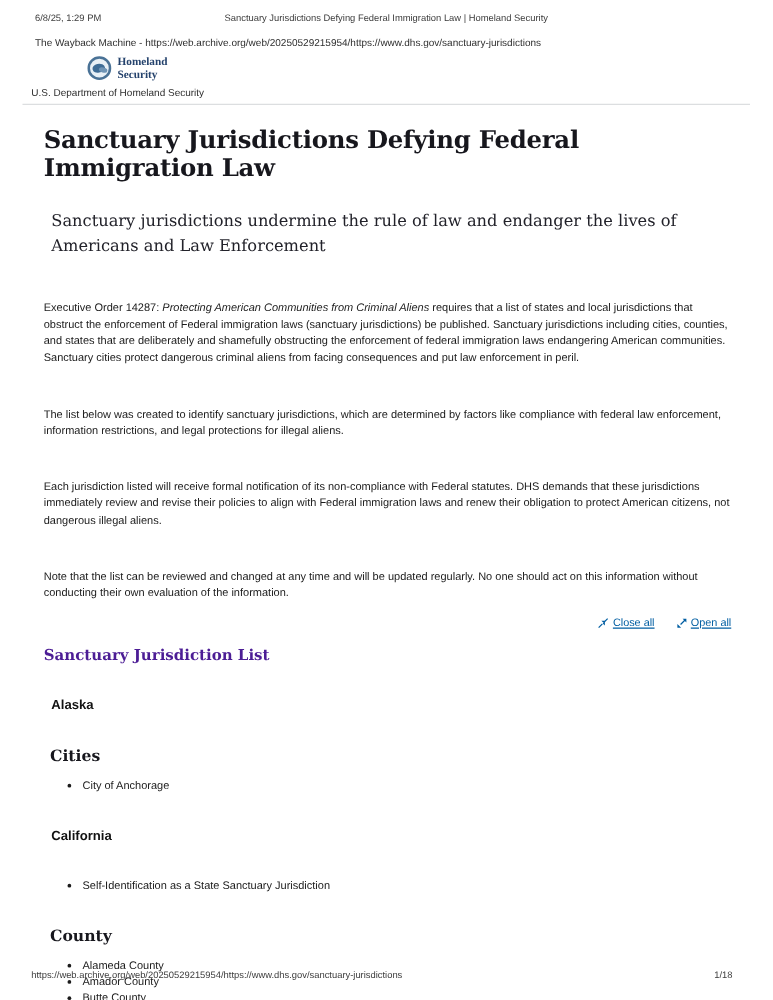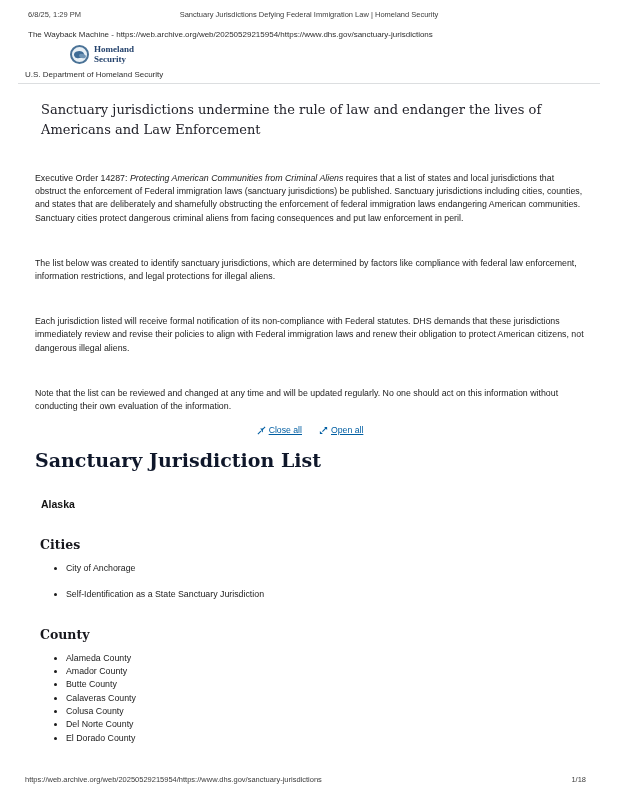--- a/index.html
+++ b/index.html
@@ -44,30 +44,30 @@
     letter-spacing: -0.2px; margin-bottom: 22px;
   }
   .subtitle {
     font-family: "DejaVu Serif", "Liberation Serif", serif;
     font-size: 13px; color: #22222a; text-align: left;
     line-height: 20px; margin: 0 6px 21px 6px;
   }
   .body-copy p { font-size: 8.8px; line-height: 13.2px; color: #1b1b1b; margin-bottom: 9.5px; margin-top: 32px; }
   .body-copy .em { font-style: italic; }
   
-  .accordion-controls { display: flex; justify-content: center; gap: 17px;
+  .accordion-controls { display: flex; justify-content: flex-end; gap: 17px;
     margin-top: 12px; margin-bottom: 14px; }
   .accordion-controls a { display: inline-flex; align-items: center; gap: 3px;
     color: #005ea2; font-size: 8.7px; text-decoration: none; cursor: pointer; }
   .accordion-controls a .lbl { text-decoration: underline; }
   .ctl-icon { width: 9px; height: 9px; display: inline-block; }
   
   h2.list-title {
     font-family: "DejaVu Serif", "Liberation Serif", serif;
-    font-size: 19px; font-weight: bold; color: #0f172a;
+    font-size: 12px; font-weight: bold; color: #4c1d95;
     margin-top: 6px; margin-bottom: 27px;
   }
   .state-heading { font-size: 10.5px; font-weight: bold; color: #121212;
     margin-left: 6px; margin-bottom: 27px; }
   .state-heading.gap-top { margin-top: 27px; }
   .group-heading { font-family: "DejaVu Serif", "Liberation Serif", serif;
     font-size: 12.5px; font-weight: bold; color: #17171d;
     margin-left: 5px; margin-top: 26px; margin-bottom: 10px; }
   ul.jur-list { list-style: disc; margin: 0 0 12px 0; padding-left: 31px; }
   ul.jur-list li { font-size: 8.8px; line-height: 13.3px; color: #1b1b1b; }
@@ -95,20 +95,21 @@
     <span class="wordmark">
       <span>Homeland</span><br>
       <span>Security</span>
     </span>
   </div>
 </div>
 <div class="dept-line">U.S. Department of Homeland Security</div>
 <div class="header-divider"></div>
 
 <div class="article">
+  <h1 class="page-title">Sanctuary Jurisdictions Defying Federal Immigration Law</h1>
   <div class="subtitle">Sanctuary jurisdictions undermine the rule of law and endanger the lives of Americans and Law Enforcement</div>
 
   <div class="body-copy">
     <p><span>Executive Order 14287: </span><span class="em">Protecting American Communities from Criminal Aliens</span><span> requires that a list of states and local jurisdictions that obstruct the enforcement of Federal immigration laws (sanctuary jurisdictions) be published. Sanctuary jurisdictions including cities, counties, and states that are deliberately and shamefully obstructing the enforcement of federal immigration laws endangering American communities. Sanctuary cities protect dangerous criminal aliens from facing consequences and put law enforcement in peril.</span></p>
     <p>The list below was created to identify sanctuary jurisdictions, which are determined by factors like compliance with federal law enforcement, information restrictions, and legal protections for illegal aliens.</p>
     <p>Each jurisdiction listed will receive formal notification of its non-compliance with Federal statutes. DHS demands that these jurisdictions immediately review and revise their policies to align with Federal immigration laws and renew their obligation to protect American citizens, not dangerous illegal aliens.</p>
     <p>Note that the list can be reviewed and changed at any time and will be updated regularly. No one should act on this information without conducting their own evaluation of the information.</p>
   </div>
 
   <div class="accordion-controls">
@@ -132,20 +133,21 @@
   </div>
 
   <h2 class="list-title">Sanctuary Jurisdiction List</h2>
 
   <div class="state-heading">Alaska</div>
   <div class="group-heading">Cities</div>
   <ul class="jur-list">
     <li>City of Anchorage</li>
   </ul>
 
+  <div class="state-heading gap-top">California</div>
   <ul class="jur-list">
     <li>Self-Identification as a State Sanctuary Jurisdiction</li>
   </ul>
   <div class="group-heading">County</div>
   <ul class="jur-list">
     <li>Alameda County</li>
     <li>Amador County</li>
     <li>Butte County</li>
     <li>Calaveras County</li>
     <li>Colusa County</li>

